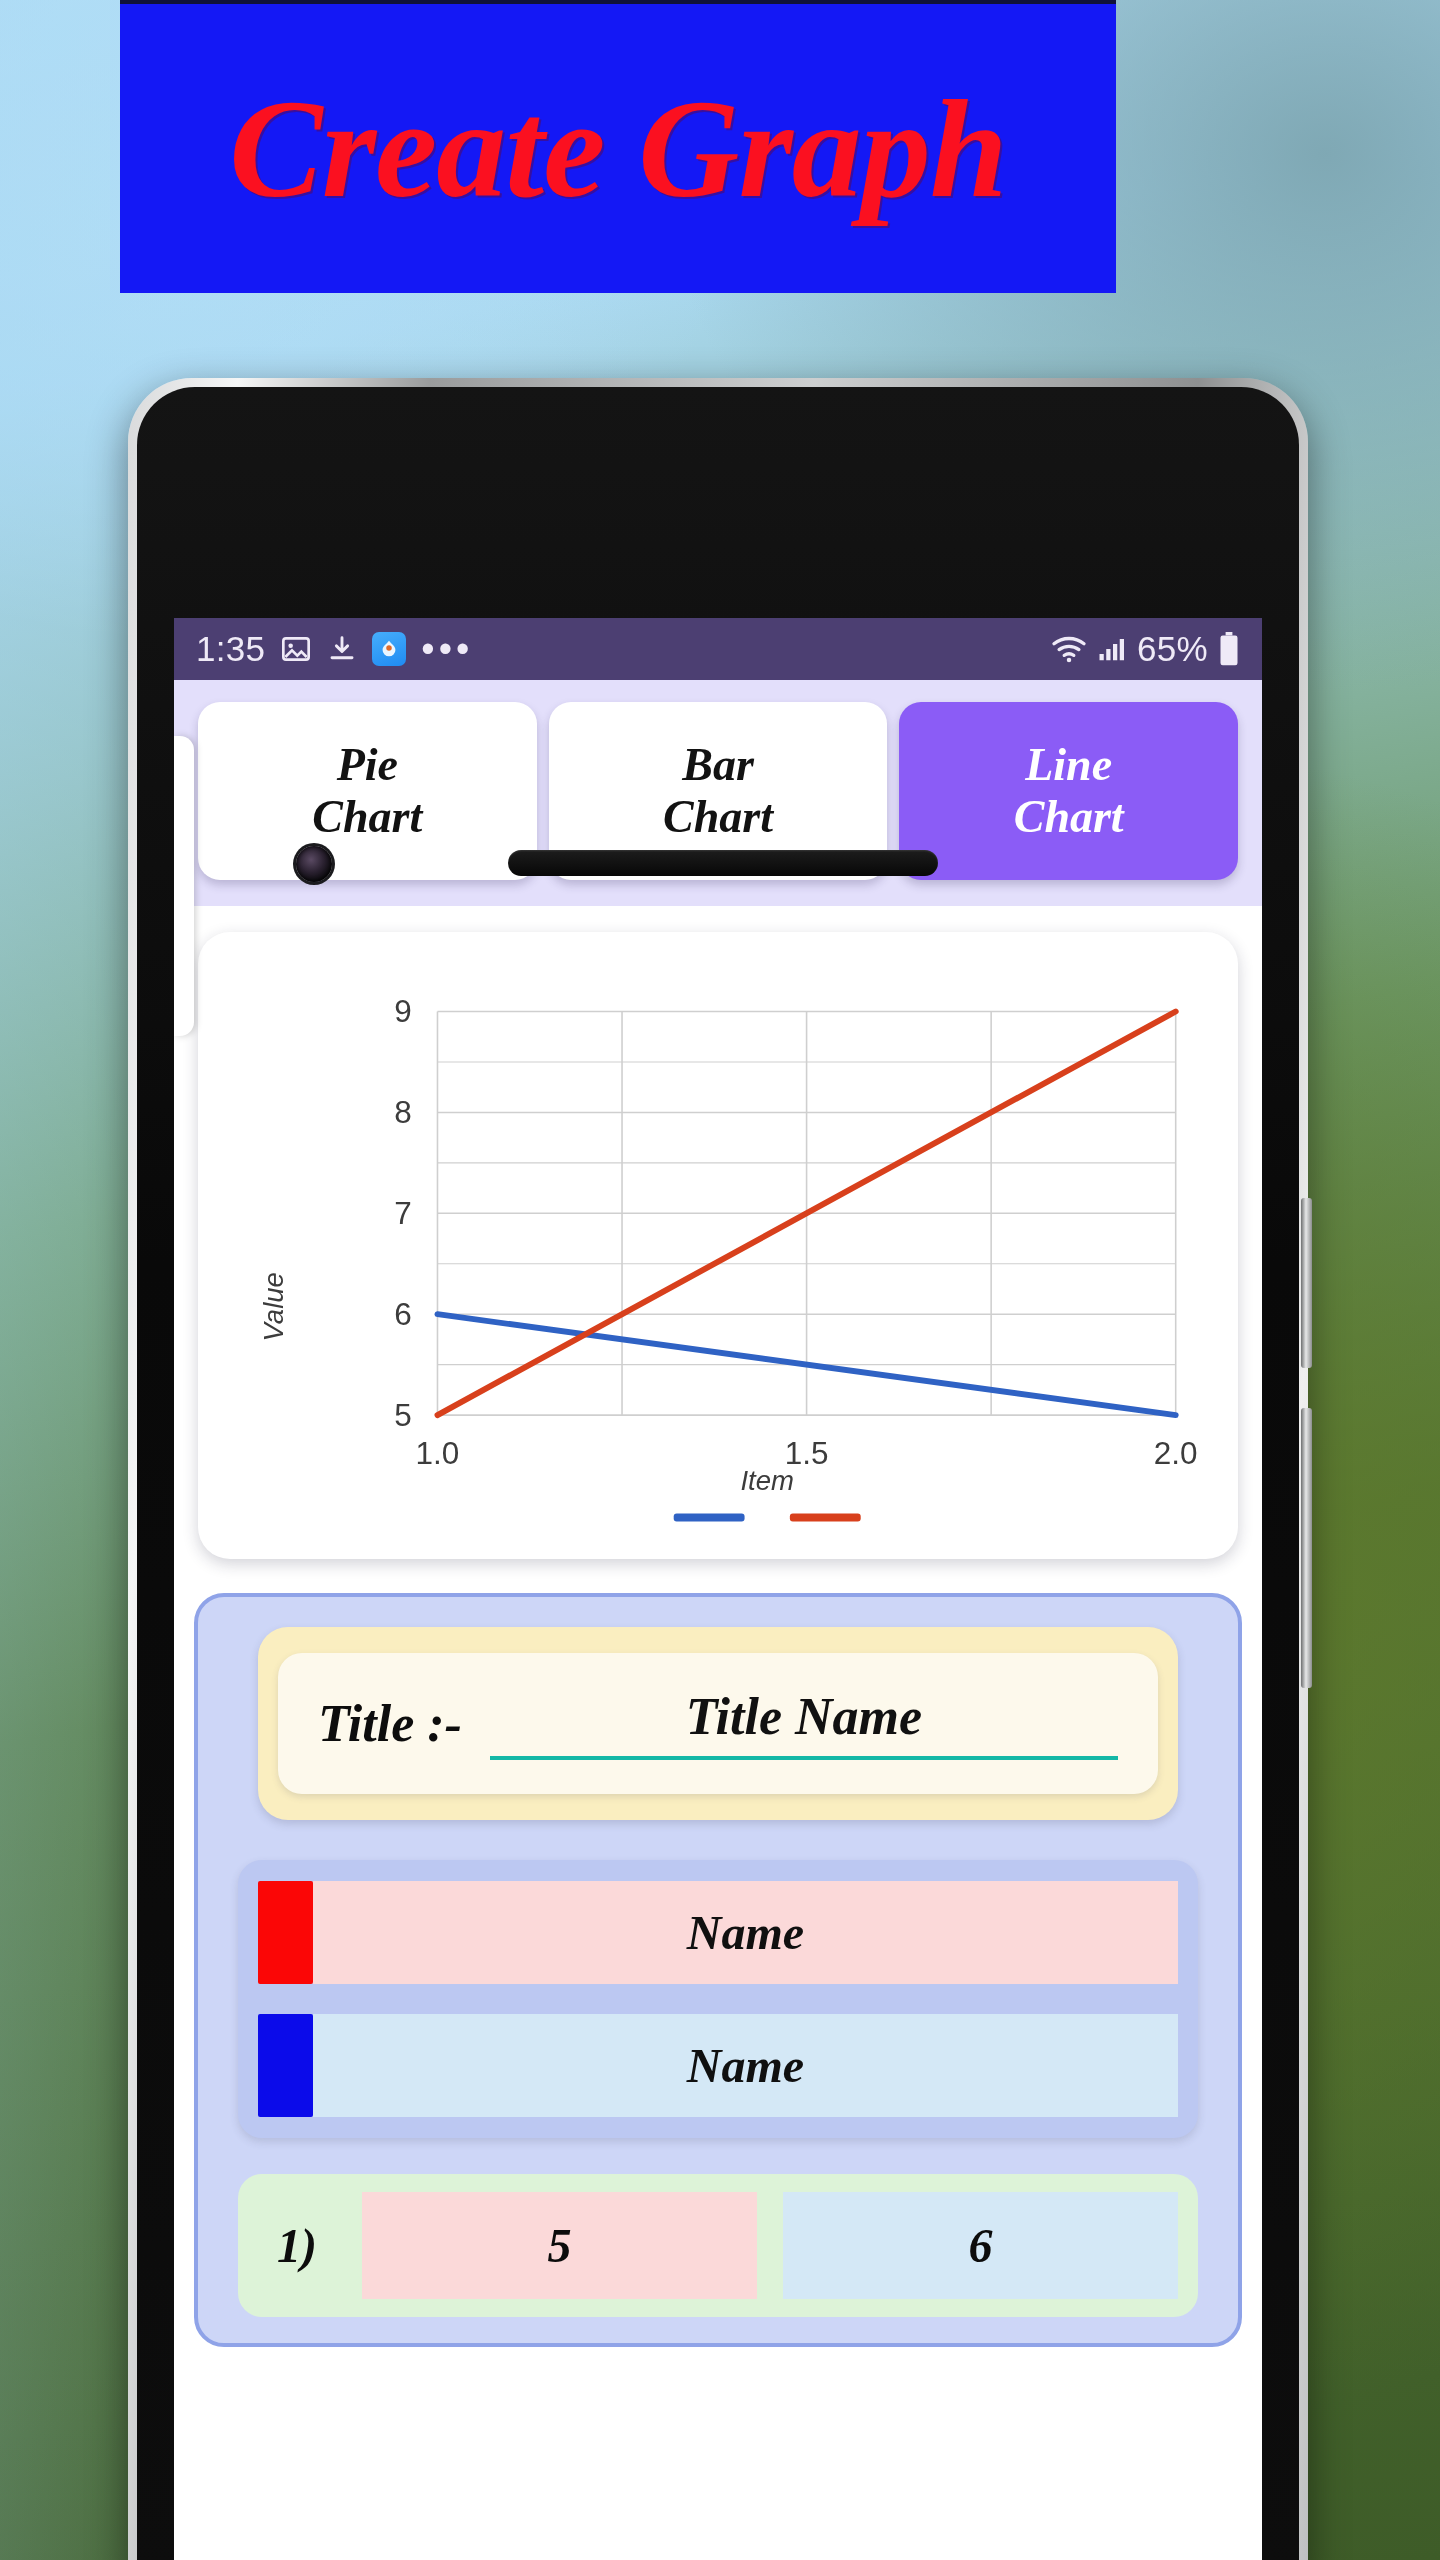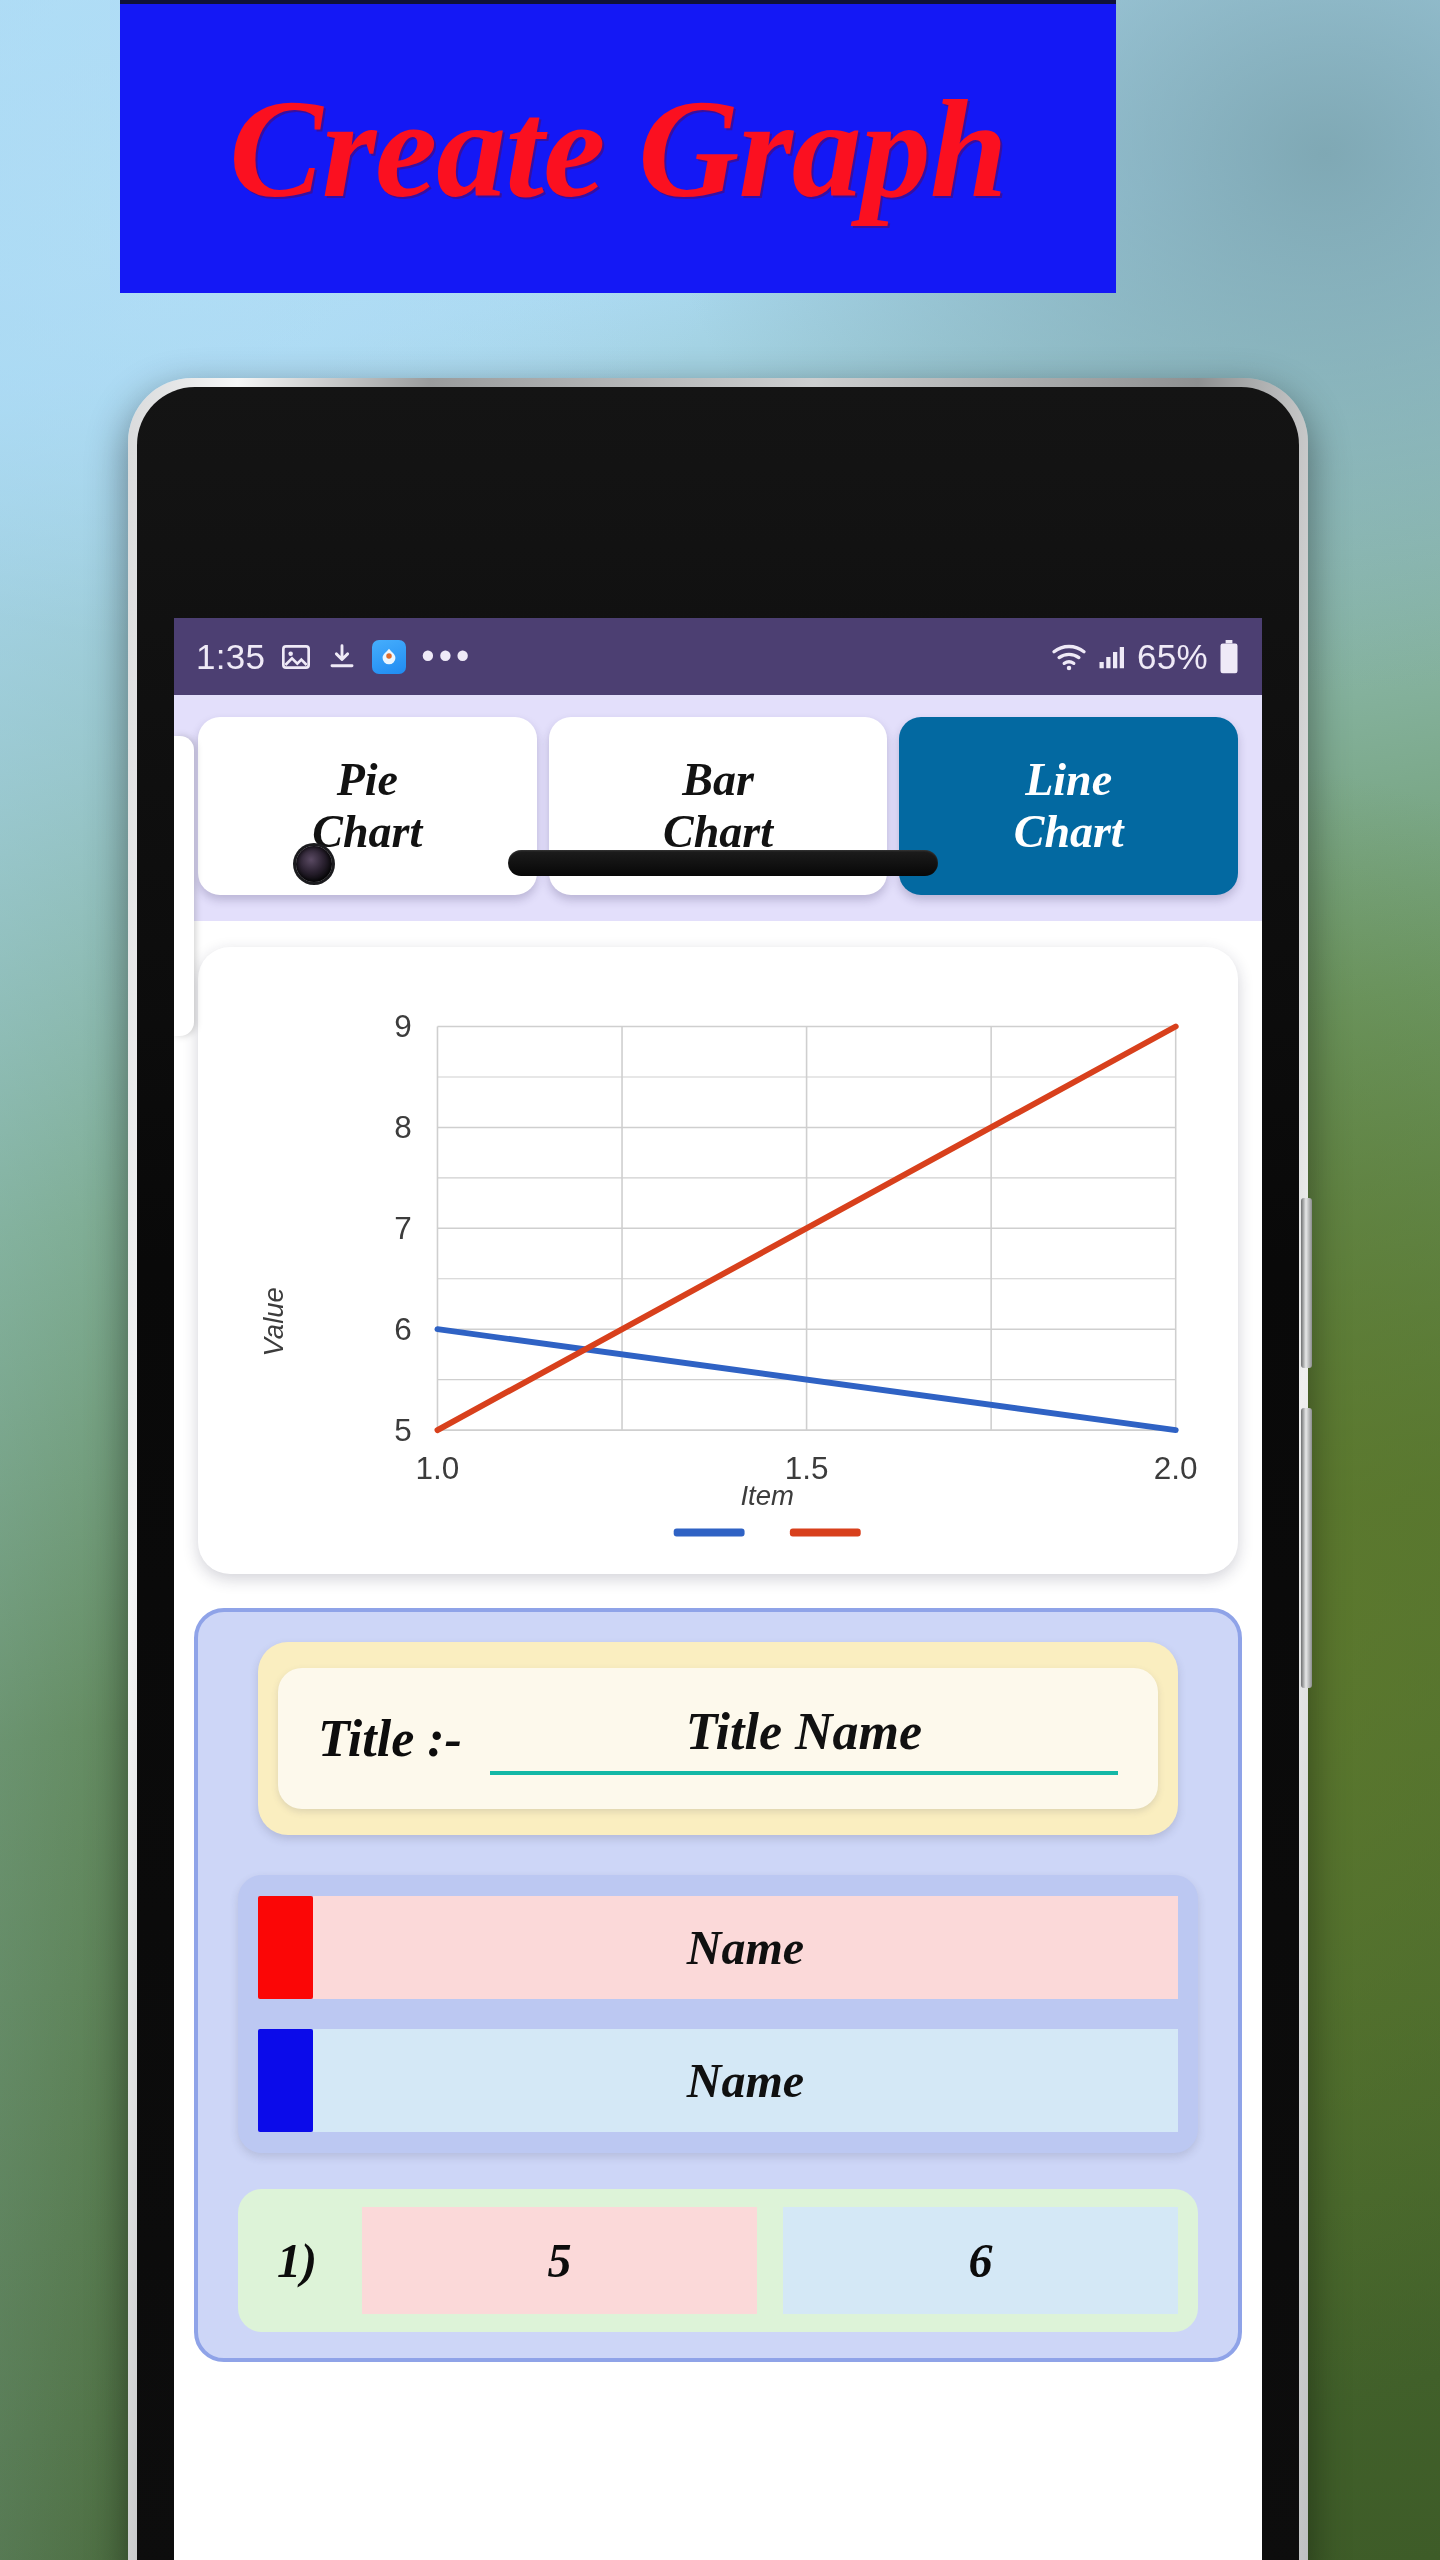--- a/index.html
+++ b/index.html
@@ -78,21 +78,21 @@
   }
 
   
   #screen {
     position:absolute; left:46px; top:240px; right:46px; bottom:0;
     background:#ffffff; overflow:hidden;
   }
 
   
   #statusbar {
-    height:77px; background:#4c3f72; color:#efeaf7;
+    height:62px; background:#4c3f72; color:#efeaf7;
     display:flex; align-items:center; padding:0 22px;
     font-size:34px; letter-spacing:.3px;gap:32px;
   }
   .sb-left { display:flex; align-items:center; gap:15px; }
   .sb-right { margin-left:auto; display:flex; align-items:center; gap:10px; }
   #sb-clock { font-size:35px; font-weight:400; }
   .sb-icon { display:inline-flex; align-items:center; }
   #sb-battery-text { font-size:35px; }
   #sb-app-icon {
     width:34px; height:34px; border-radius:7px;
@@ -122,21 +122,21 @@
   .typebtn {
     flex:1; height:178px; border-radius:22px;
     display:flex; flex-direction:column; align-items:center; justify-content:center;
     font-family:"Liberation Serif", serif;
     font-style:italic; font-weight:bold;
     font-size:46px; line-height:1.12;
     background:#ffffff; color:#121212;
     box-shadow:0 5px 10px rgba(40,30,80,.22);
     cursor:pointer; text-align:center;
   }
-  .typebtn.selected { background:#0369a1; color:#ffffff; }
+  .typebtn.selected { background:#8b5cf6; color:#ffffff; }
 
   
   #chartcard {
     margin:26px 24px 0 24px; background:#ffffff;
     border-radius:32px; box-shadow:0 5px 16px rgba(30,30,60,.20);
     padding:50px 18px 26px 18px;
   }
   #chartsvg { display:block; width:100%; height:auto; }
 
   

